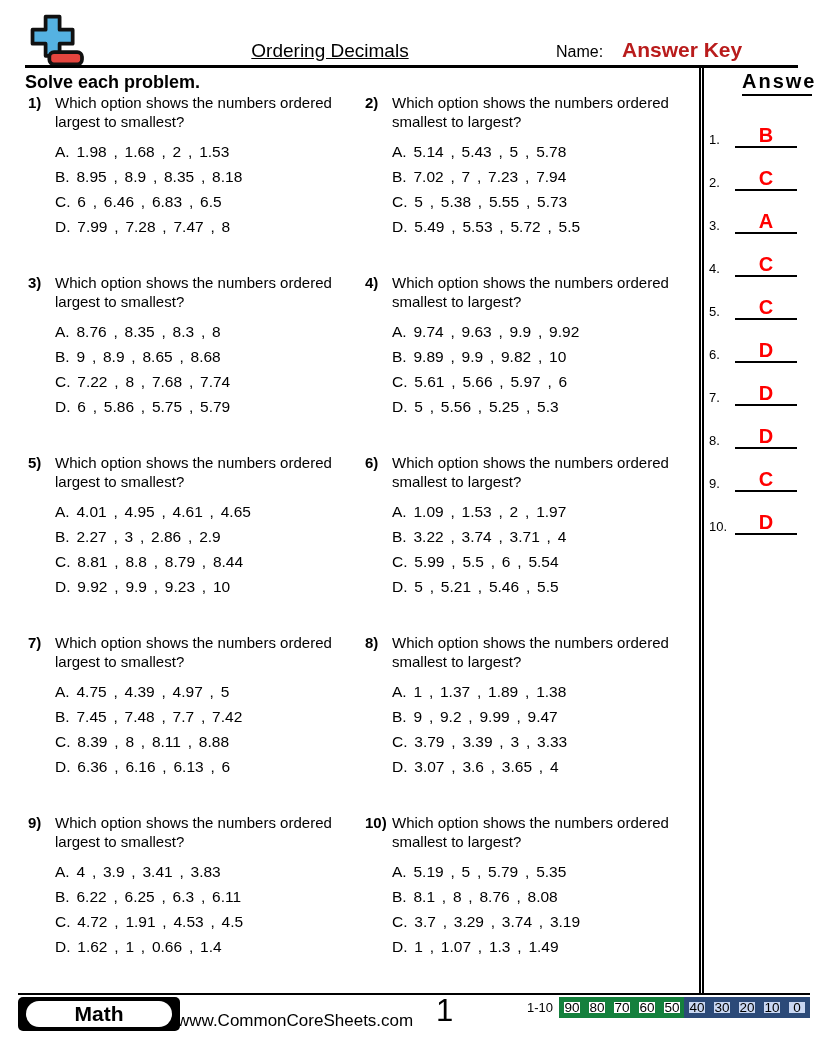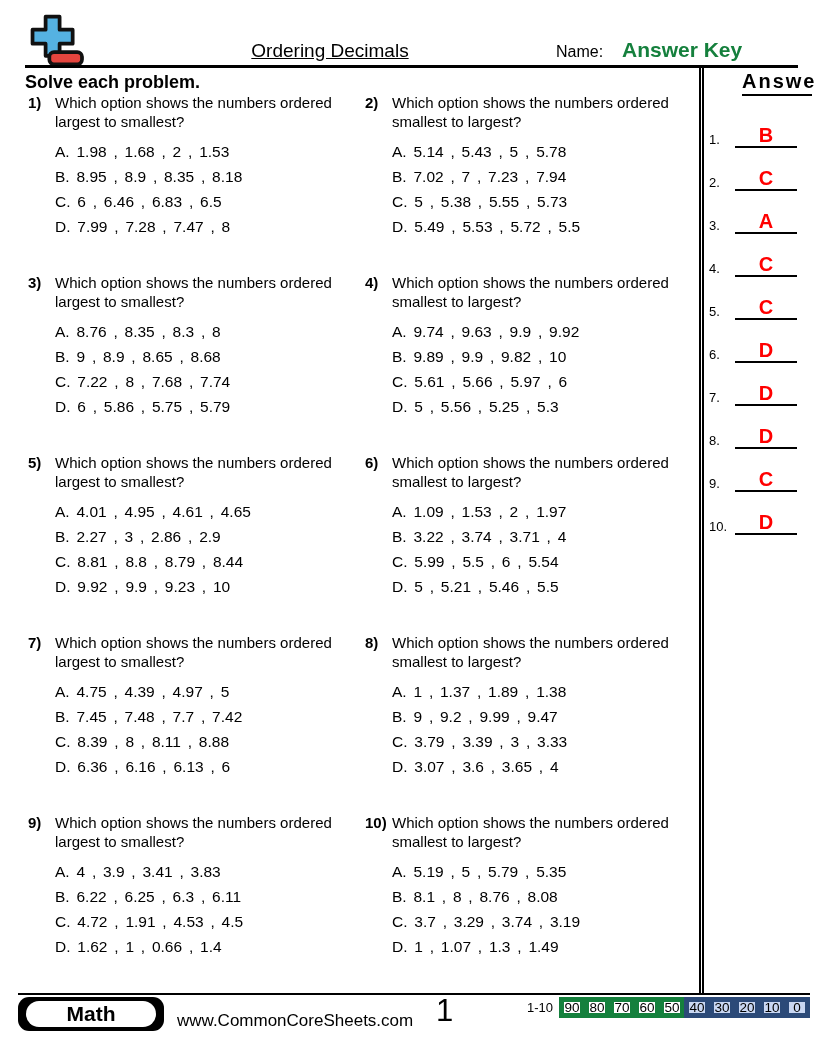--- a/index.html
+++ b/index.html
@@ -5,21 +5,21 @@
   * { margin:0; padding:0; box-sizing:border-box; }
   html,body { background:#fff; }
   body { font-family:"Liberation Sans", sans-serif; color:#000; }
   .page { position:relative; width:816px; height:1056px; background:#fff; overflow:hidden; margin:0 auto; }
 
   
   .header { position:absolute; top:0; left:0; right:0; height:68px; }
   .logo { position:absolute; left:20px; top:12px; width:68px; height:56px; }
   .title { position:absolute; left:0; top:40px; width:660px; text-align:center; font-size:19px;text-decoration:underline; }
   .name-label { position:absolute; left:556px; top:43px; font-size:16px; }
-  .name-value { position:absolute; left:622px; top:38px; font-size:21px; font-weight:bold; color:#15803d; }
+  .name-value { position:absolute; left:622px; top:38px; font-size:21px; font-weight:bold; color:#b91c1c; }
   .header-rule { position:absolute; left:25px; right:18px; top:65px; height:3px; background:#000; }
 
   
   .main { position:absolute; top:68px; left:0; right:0; height:925px; }
   .problems { position:absolute; left:25px; top:0; width:674px; }
   .instructions { font-weight:bold; font-size:18px; padding-top:4px; height:23px; }
   .grid { display:grid; grid-template-columns:337px 337px; grid-auto-rows:180px; }
   .problem { display:flex; padding-top:2px; }
   .pnum { width:30px; padding-left:3px; font-weight:bold; font-size:15px; line-height:19px; flex:none; }
   .pbody { flex:1; }
@@ -31,21 +31,21 @@
   .answers-title { font-size:20px; font-weight:bold; letter-spacing:2px; border-bottom:2px solid #000; padding-bottom:1px;margin-left:33px; }
   .ans-list { margin-top:28px; }
   .ans-item { display:flex; align-items:flex-end; height:24px; margin-bottom:19px; }
   .ans-num { width:26px; font-size:13px; line-height:16px; flex:none; }
   .ans-blank { width:62px; border-bottom:2px solid #000; text-align:center; }
   .ans-letter { color:#f00; font-weight:bold; font-size:20px; line-height:21px; }
 
   
   .footer { position:absolute; left:0; right:0; bottom:0; height:63px; }
   .footer-rule { position:absolute; left:18px; right:6px; top:0; height:2px; background:#000; }
-  .brand-badge { position:absolute; left:18px; top:4px; width:146px; height:34px; background:#000; border-radius:11px; }
+  .brand-badge { position:absolute; left:18px; top:4px; width:162px; height:34px; background:#000; border-radius:5px; }
   .brand-inner { position:absolute; left:8px; right:8px; top:4px; bottom:4px; background:#fff; border-radius:14px; display:flex; align-items:center; justify-content:center; font-size:21px; font-weight:bold; }
   .site-url { position:absolute; left:177px; top:18px; font-size:17px; }
   .page-number { position:absolute; left:436px; top:0px; font-size:31px; font-weight:400; }
   .score { position:absolute; right:6px; top:4px; display:flex; align-items:center; }
   .score-label { font-size:13px; margin-right:7px; }
   .score-cell { width:26px; height:21px; border:5px solid #15803d; margin-left:-1px; display:flex; align-items:center; justify-content:center; font-size:13.5px; background:#fff; }
   .score-cell.shaded { background:#c9d7f2; border-color:#2c4a78; position:relative; z-index:1; }
 </style>
 </head>
 <body>

